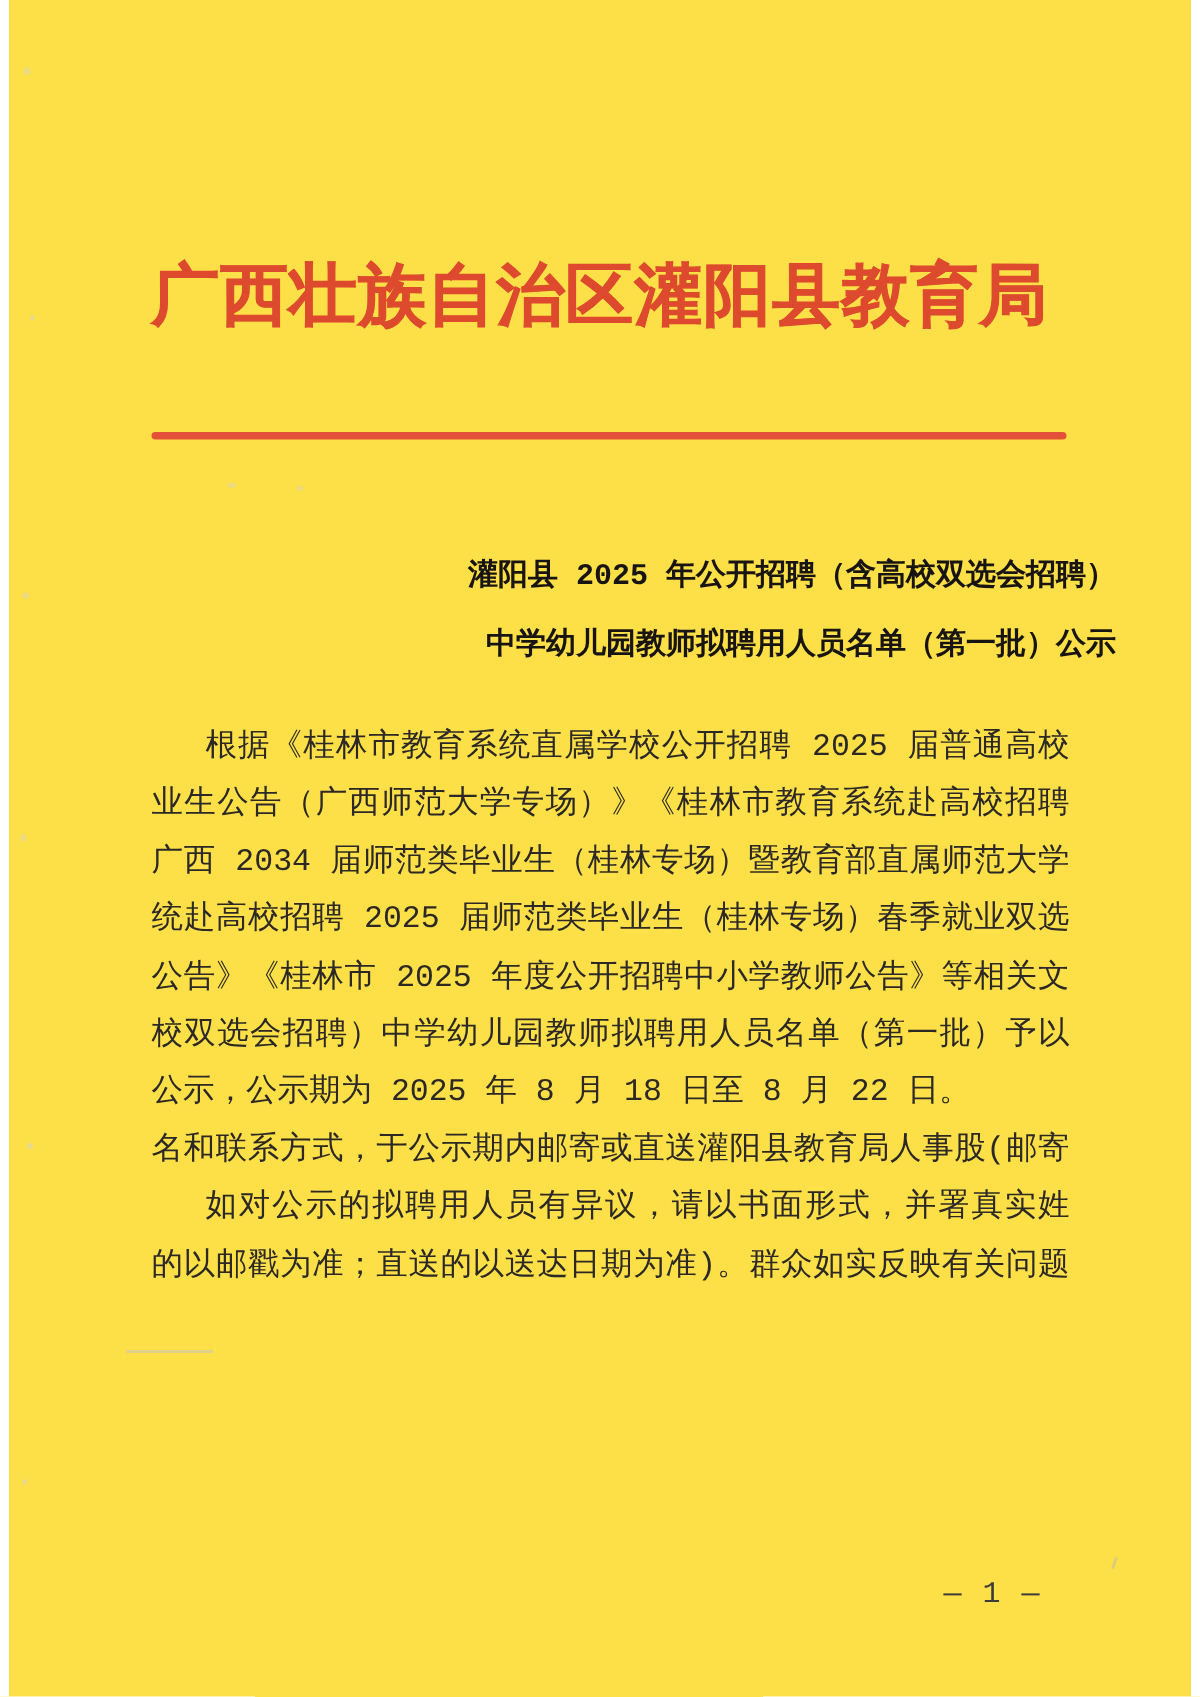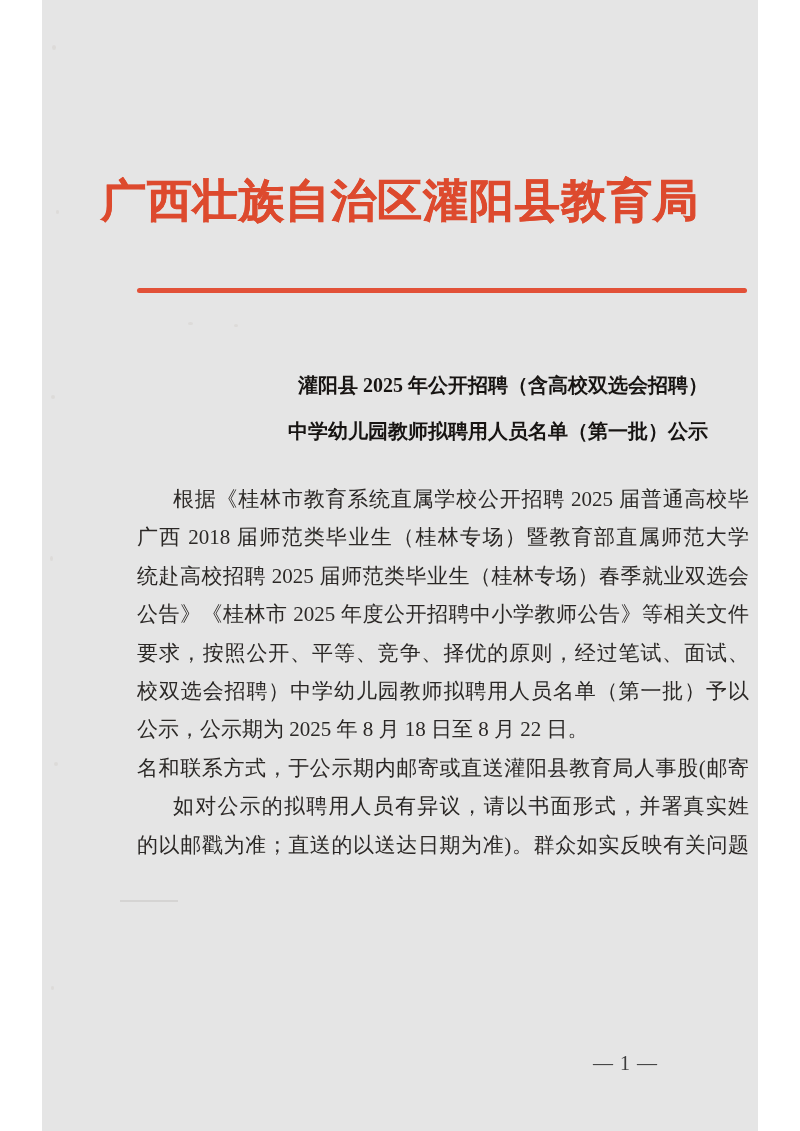--- a/index.html
+++ b/index.html
@@ -8,26 +8,26 @@
     --ink:#2b2826;
     --title-ink:#171412;
   }
   html,body{
     margin:0;
     padding:0;
     background:#ffffff;
   }
   .page{
     position:relative;
-    width:716px;
+    width:788px;
     height:1131px;
     margin:0 auto;
-    background:#e5e5e5;
+    background:#fde047;
     overflow:hidden;
-    font-family:Liberation Serif, serif;
+    font-family:Liberation Mono, monospace;
   }
   .letterhead{
     position:absolute;
     top:166px;
     left:0;
     right:0;
     text-align:center;
     color:var(--red);
     font-size:45px;
     font-weight:bold;
@@ -122,24 +122,24 @@
 
   <div class="doc-title">
     <div>灌阳县 2025 年公开招聘（含高校双选会招聘）</div>
     <div>中学幼儿园教师拟聘用人员名单（第一批）公示</div>
   </div>
 
   <div class="body-text">
 
     <div>
       <div class="line indent">根据《桂林市教育系统直属学校公开招聘 2025 届普通高校毕</div>
-      <div class="line">广西 2018 届师范类毕业生（桂林专场）暨教育部直属师范大学</div>
+      <div class="line">业生公告（广西师范大学专场）》《桂林市教育系统赴高校招聘</div>
+      <div class="line">广西 2034 届师范类毕业生（桂林专场）暨教育部直属师范大学</div>
       <div class="line">统赴高校招聘 2025 届师范类毕业生（桂林专场）春季就业双选会</div>
       <div class="line">公告》《桂林市 2025 年度公开招聘中小学教师公告》等相关文件</div>
-      <div class="line">要求，按照公开、平等、竞争、择优的原则，经过笔试、面试、</div>
       <div class="line">校双选会招聘）中学幼儿园教师拟聘用人员名单（第一批）予以</div>
       <div class="line short">公示，公示期为 2025 年 8 月 18 日至 8 月 22 日。</div>
     </div>
 
     <div>
       <div class="line">名和联系方式，于公示期内邮寄或直送灌阳县教育局人事股(邮寄</div>
       <div class="line indent">如对公示的拟聘用人员有异议，请以书面形式，并署真实姓</div>
       <div class="line">的以邮戳为准；直送的以送达日期为准)。群众如实反映有关问题</div>
     </div>
 

